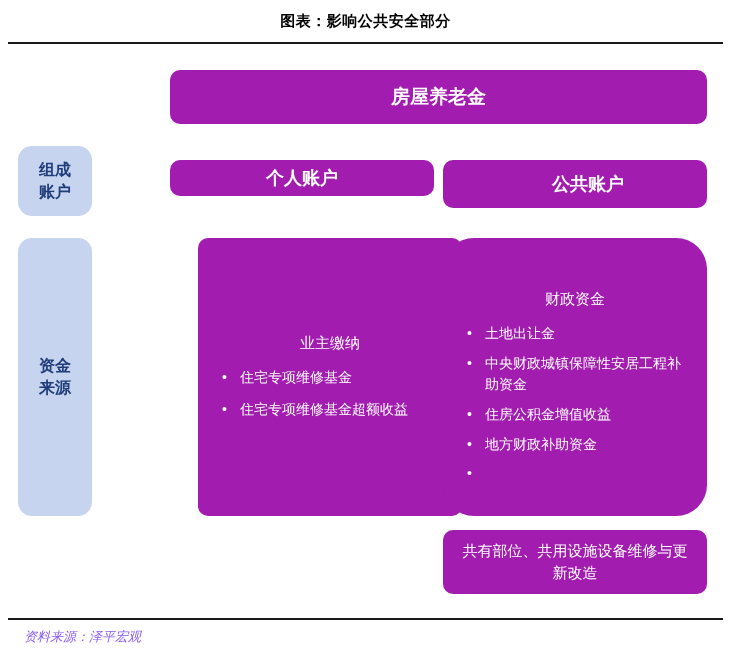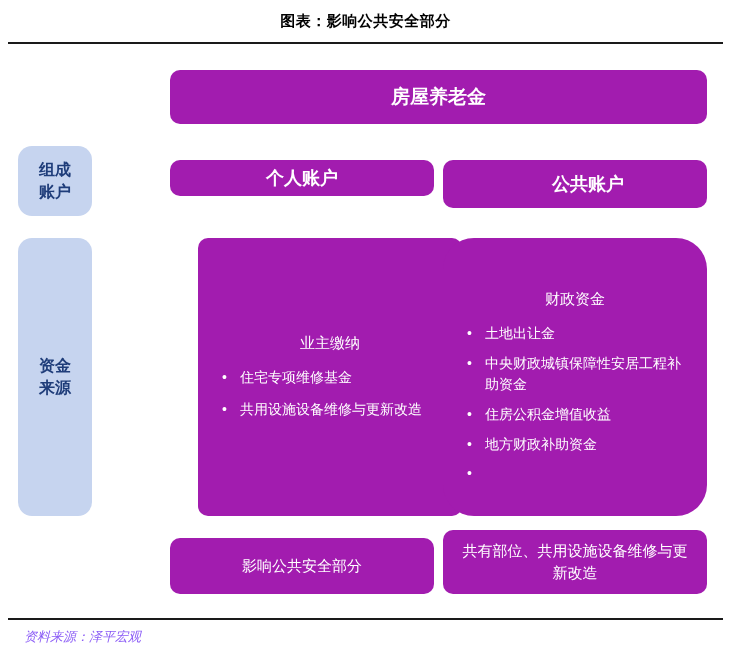--- a/index.html
+++ b/index.html
@@ -217,21 +217,21 @@
   <div class="box" id="box-personal-source">
     <div class="src-inner">
       <div class="src-heading">业主缴纳</div>
       <ul class="bullets">
         <li>
           <span class="dot">•</span>
           <span>住宅专项维修基金</span>
         </li>
         <li>
           <span class="dot">•</span>
-          <span>共用设施设备维修与更新改造</span>
+          <span>住宅专项维修基金超额收益</span>
         </li>
       </ul>
     </div>
   </div>
 
   <div class="box" id="box-public-source">
     <div class="src-inner">
       <div class="src-heading">财政资金</div>
       <ul class="bullets">
         <li>
@@ -250,18 +250,17 @@
           <span class="dot">•</span>
           <span>地方财政补助资金</span>
         </li>
         <li>
           <span class="dot">•</span>
         </li>
       </ul>
     </div>
   </div>
 
-  <div class="box center" id="box-personal-use">影响公共安全部分</div>
   <div class="box center" id="box-public-use">共有部位、共用设施设备维修与更新改造</div>
 
   <div class="rule-bottom"></div>
   <div class="source">资料来源：泽平宏观</div>
 </div>
 
 </body></html>

